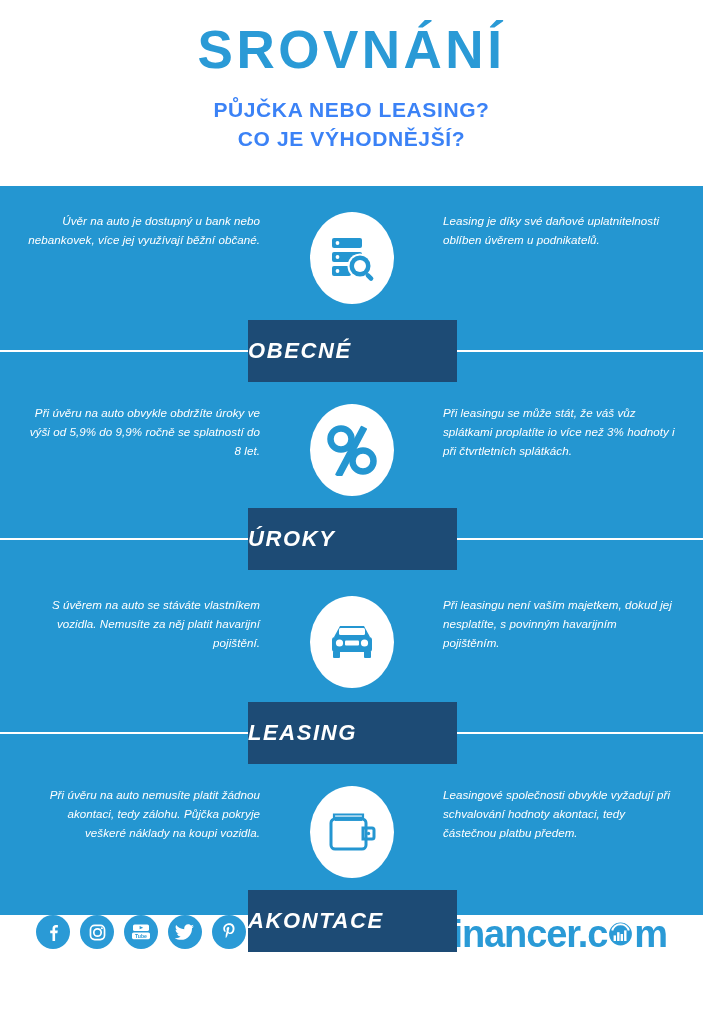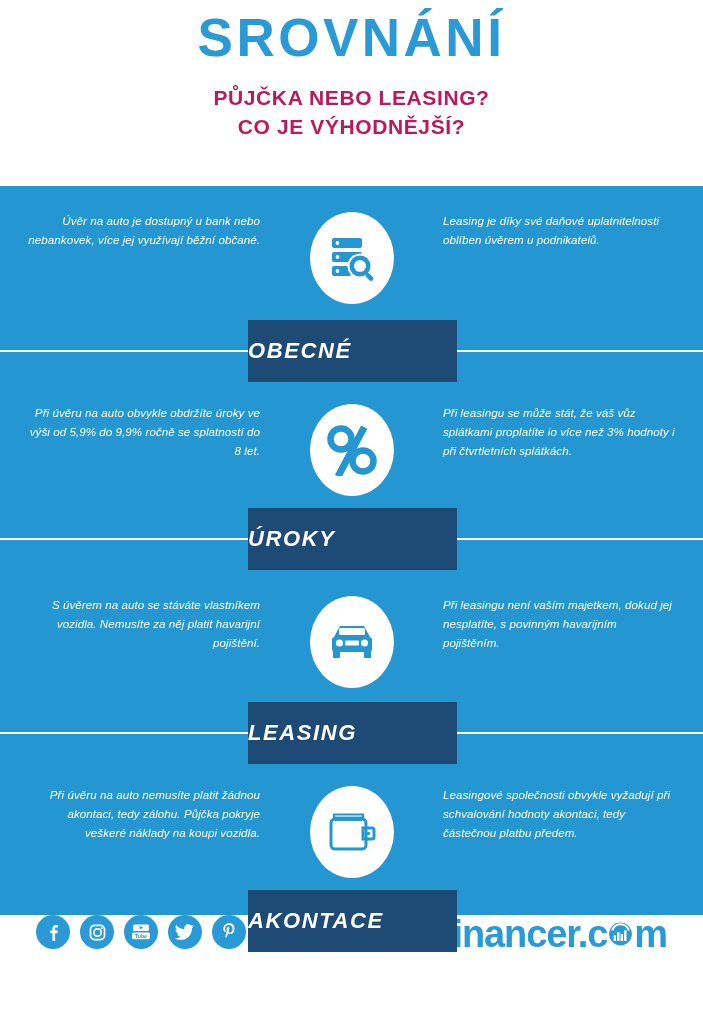--- a/index.html
+++ b/index.html
@@ -27,37 +27,37 @@
     position: absolute;
     left: 0;
     top: 0;
     width: 703px;
     height: 186px;
     background: #ffffff;
     display: flex;
     flex-direction: column;
     align-items: center;
     justify-content: flex-start;
-    padding-top: 10px;
+    padding-top: 22px;
     box-sizing: border-box;
   }
   .title {
     font-size: 53px;
     font-weight: bold;
     color: #2a9ad6;
     letter-spacing: 3.5px;
     line-height: 1.05;
     margin: 0;
     white-space: nowrap;
   }
   .subtitle {
     margin-top: 18px;
     font-size: 21px;
     font-weight: bold;
-    color: #be185d;
+    color: #3b82f6;
     letter-spacing: 0.6px;
     line-height: 1.38;
     text-align: center;
     white-space: nowrap;
   }
 
   
   .panel {
     position: absolute;
     left: 0;

